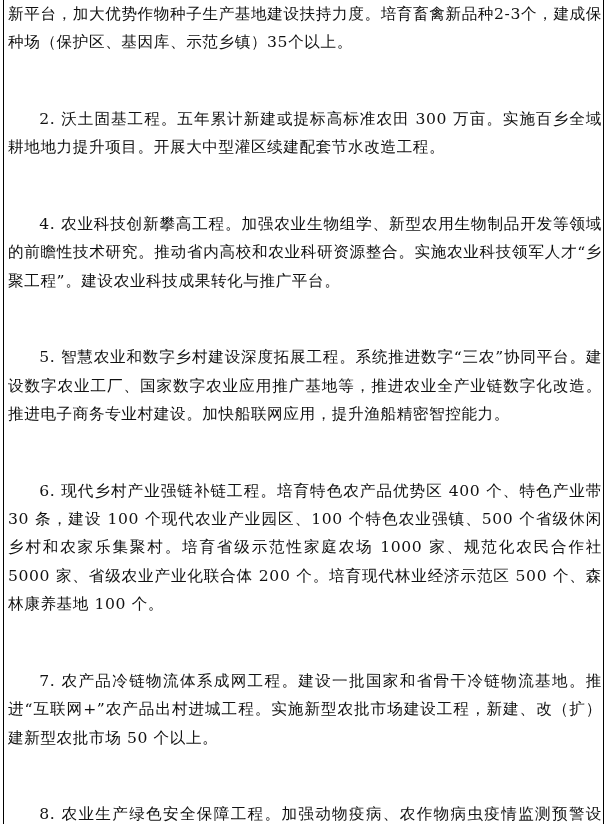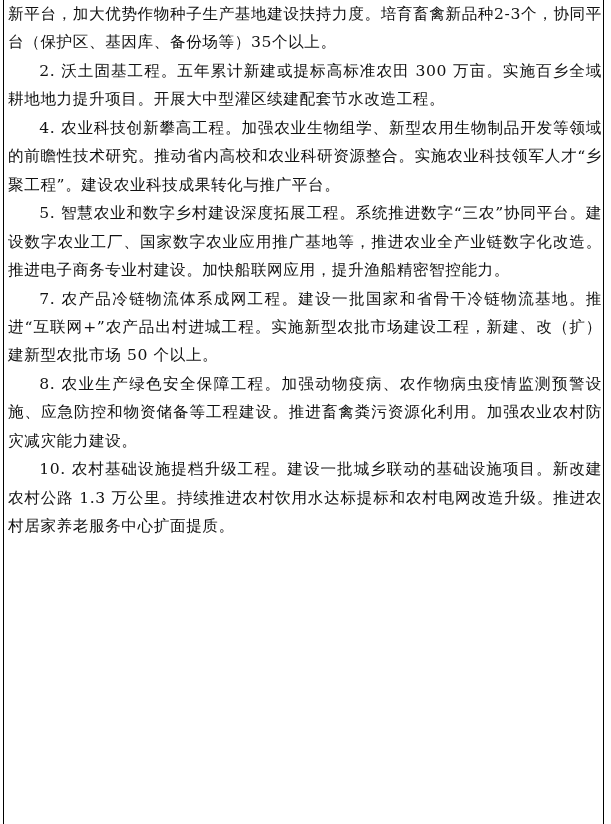--- a/index.html
+++ b/index.html
@@ -10,28 +10,29 @@
     box-sizing: border-box;
   }
   .content {
     position: absolute; left: 8px; top: 0; width: 594px;
     font-family: "DejaVu Serif", "Liberation Serif", serif;
     font-size: 15.6px; line-height: 28.45px; color: #111;
     text-align: justify; text-justify: inter-character;
     letter-spacing: 0.6px;
   }
   .para { margin: 0; }
-  .para.indent { text-indent: 2em; }
+  .para.indent { text-indent: 2em; margin-top: 48px; }
 </style>
 </head>
 <body>
 
 <div class="frame"></div>
 <div class="content">
-  <p class="para">新平台，加大优势作物种子生产基地建设扶持力度。培育畜禽新品种2-3个，协同平台（保护区、基因库、备份场等）35个以上。</p>
+  <p class="para">新平台，加大优势作物种子生产基地建设扶持力度。培育畜禽新品种2-3个，建成保种场（保护区、基因库、示范乡镇）35个以上。</p>
   <p class="para indent">2. 沃土固基工程。五年累计新建或提标高标准农田 300 万亩。实施百乡全域耕地地力提升项目。开展大中型灌区续建配套节水改造工程。</p>
   <p class="para indent">4. 农业科技创新攀高工程。加强农业生物组学、新型农用生物制品开发等领域的前瞻性技术研究。推动省内高校和农业科研资源整合。实施农业科技领军人才“乡聚工程”。建设农业科技成果转化与推广平台。</p>
   <p class="para indent">5. 智慧农业和数字乡村建设深度拓展工程。系统推进数字“三农”协同平台。建设数字农业工厂、国家数字农业应用推广基地等，推进农业全产业链数字化改造。推进电子商务专业村建设。加快船联网应用，提升渔船精密智控能力。</p>
+  <p class="para indent">6. 现代乡村产业强链补链工程。培育特色农产品优势区 400 个、特色产业带 30 条，建设 100 个现代农业产业园区、100 个特色农业强镇、500 个省级休闲乡村和农家乐集聚村。培育省级示范性家庭农场 1000 家、规范化农民合作社 5000 家、省级农业产业化联合体 200 个。培育现代林业经济示范区 500 个、森林康养基地 100 个。</p>
   <p class="para indent">7. 农产品冷链物流体系成网工程。建设一批国家和省骨干冷链物流基地。推进“互联网+”农产品出村进城工程。实施新型农批市场建设工程，新建、改（扩）建新型农批市场 50 个以上。</p>
   <p class="para indent">8. 农业生产绿色安全保障工程。加强动物疫病、农作物病虫疫情监测预警设施、应急防控和物资储备等工程建设。推进畜禽粪污资源化利用。加强农业农村防灾减灾能力建设。</p>
   <p class="para indent">10. 农村基础设施提档升级工程。建设一批城乡联动的基础设施项目。新改建农村公路 1.3 万公里。持续推进农村饮用水达标提标和农村电网改造升级。推进农村居家养老服务中心扩面提质。</p>
 
 </div>
 
 </body></html>

